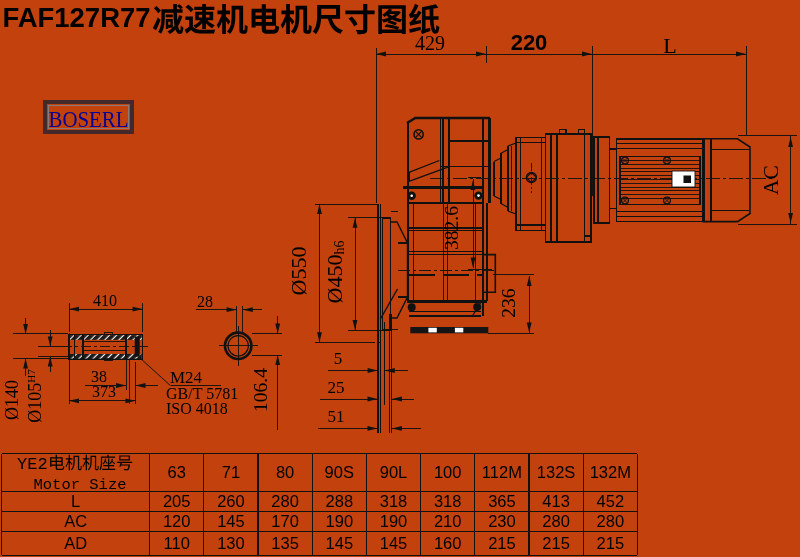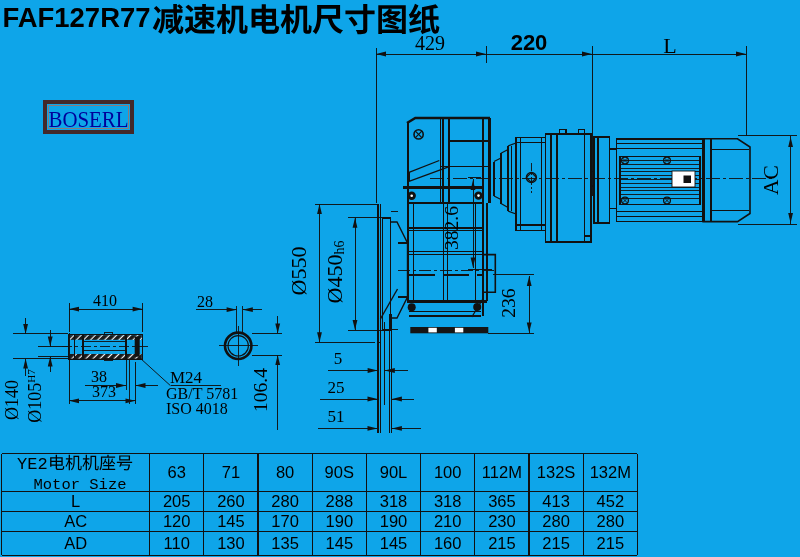--- a/index.html
+++ b/index.html
@@ -1,16 +1,16 @@
 <!DOCTYPE html>
 <html><head>
 <meta charset="utf-8">
 <style>
 html,body{margin:0;padding:0;background:#fff;}
-#page{position:relative;width:800px;height:557px;background:#0ea5e9;overflow:hidden;}
+#page{position:relative;width:800px;height:557px;background:#c2410c;overflow:hidden;}
 </style>
 </head>
 <body>
 <div id="page">
 <svg width="800" height="557" viewBox="0 0 800 557">
 <defs>
         <pattern id="hatch" width="5" height="5" patternUnits="userSpaceOnUse" patternTransform="rotate(45)">
           <rect width="5" height="5" fill="#1b1b1b"></rect>
           <line x1="4.4" y1="0" x2="4.4" y2="5" stroke="#fff" stroke-width="1.1"></line>
         </pattern>

